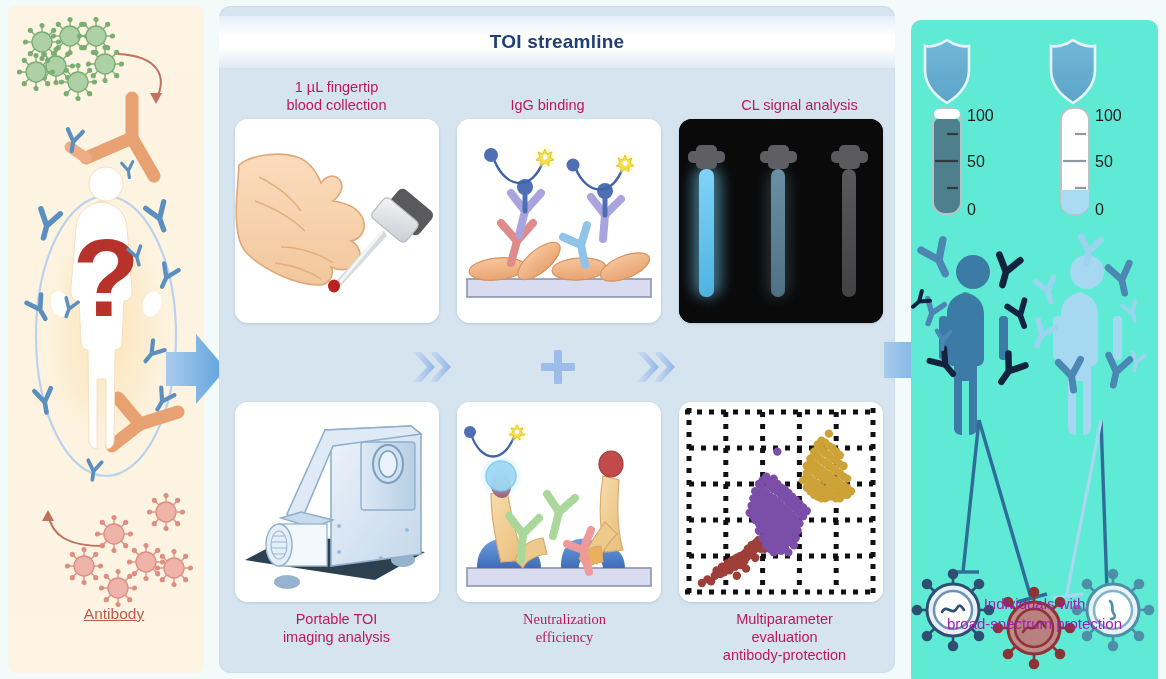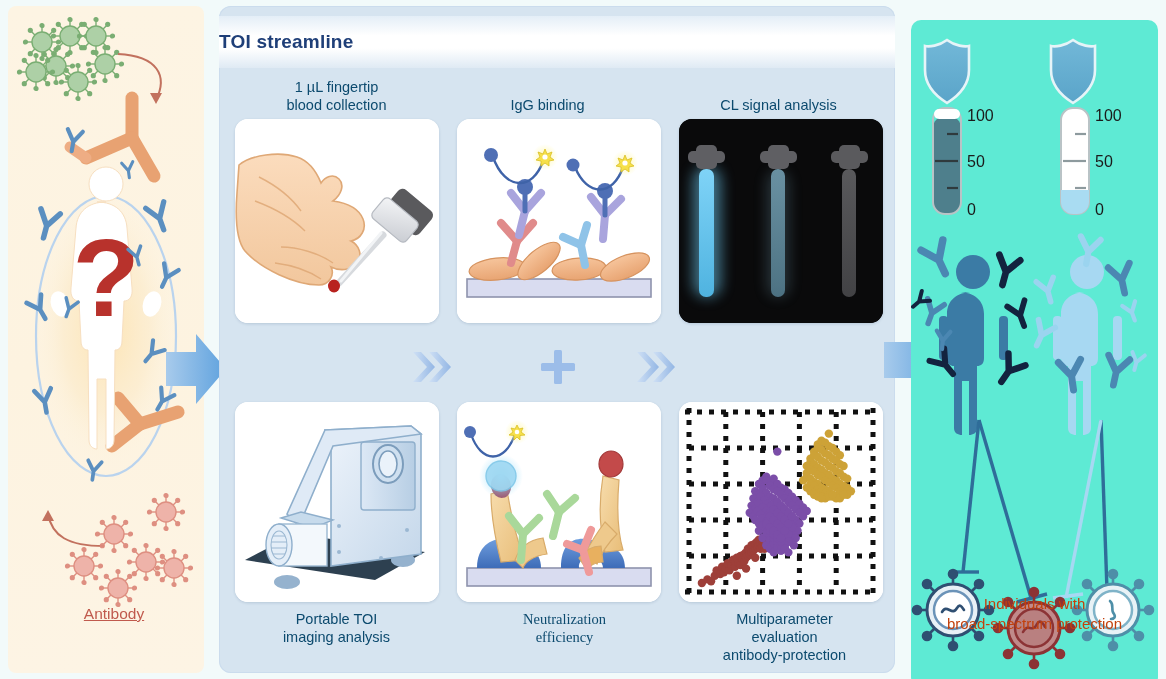--- a/index.html
+++ b/index.html
@@ -29,47 +29,47 @@
   #panel-right{
     left:911px;top:20px;width:247px;height:667px;
     background:#5eead4;
     border-radius:10px;
   }
 
   
   #mid-header{
     position:absolute;left:0;top:10px;width:676px;height:52px;
     background:linear-gradient(180deg,#e4eef7 0%,#ffffff 38%,#ffffff 62%,#dfeaf4 100%);
-    display:flex;align-items:center;
+    display:flex;align-items:center;justify-content:center;
   }
   #mid-header .t{
     font-size:19px;font-weight:bold;color:#1f3f78;letter-spacing:.2px;
   }
 
   
   .col-label{
     position:absolute;text-align:center;
-    font-size:14.5px;color:#0c4a6e;line-height:1.25;
+    font-size:14.5px;color:#be185d;line-height:1.25;
   }
   .card{
     position:absolute;background:#fff;border-radius:13px;
     box-shadow:0 1px 3px rgba(40,70,110,.18);
     overflow:hidden;
   }
   .card.dark{background:#0a0a0b;}
 
   
   .chev{position:absolute;width:46px;height:46px;}
   .plus{position:absolute;width:46px;height:46px;}
 
   
   .bigarrow{position:absolute;}
   #right-caption{
     position:absolute;left:911px;top:594px;width:247px;
-    text-align:center;font-size:15px;color:#c2410c;line-height:1.35;
+    text-align:center;font-size:15px;color:#a21caf;line-height:1.35;
   }
   #left-caption{
     position:absolute;left:8px;top:598px;width:196px;
     text-align:center;font-size:15.5px;color:#c05a4d;line-height:1.35;text-decoration:underline;
   }
   svg{display:block;}
 </style>
 </head>
 <body>
 
@@ -225,21 +225,21 @@
       <span class="t">TOI streamline</span>
     </div>
 
     <div class="col-label" style="left:10px;top:72px;width:215px;">
       <div>1 µL fingertip</div>
       <div>blood collection</div>
     </div>
     <div class="col-label" style="left:221px;top:90px;width:215px;">
       <div>IgG binding</div>
     </div>
-    <div class="col-label" style="left:452px;top:90px;width:215px;">
+    <div class="col-label" style="left:473px;top:90px;width:215px;">
       <div>CL signal analysis</div>
     </div>
 
     <div class="card" style="left:16px;top:113px;width:204px;height:204px;">
       <svg width="204" height="204" viewBox="0 0 204 204">
         <rect width="204" height="204" fill="#fff"></rect>
         <defs>
           <linearGradient id="skin" x1="0" y1="0" x2="0" y2="1">
             <stop offset="0%" stop-color="#fbdcbd"></stop>
               <stop offset="100%" stop-color="#f2c79d"></stop>

